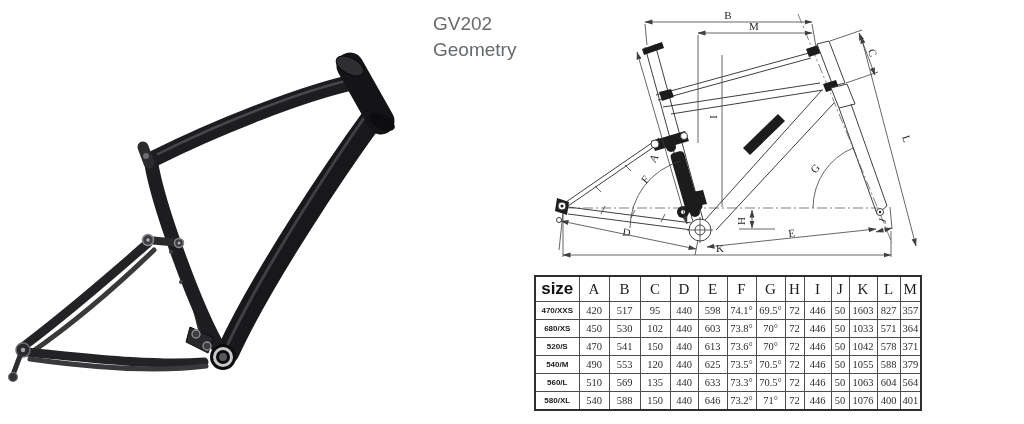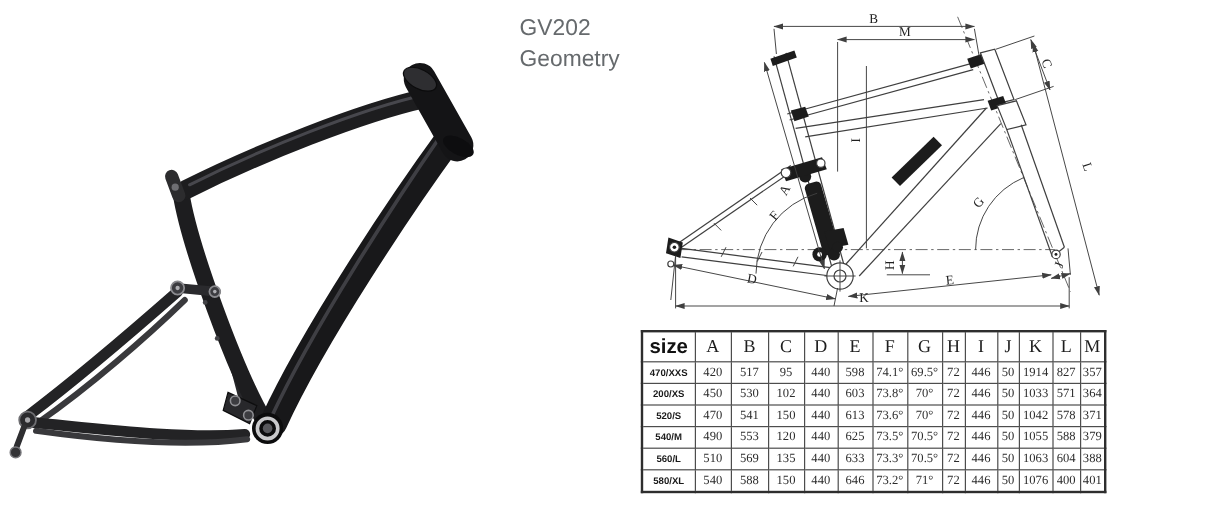--- a/index.html
+++ b/index.html
@@ -231,26 +231,26 @@
           <td>420</td>
           <td>517</td>
           <td>95</td>
           <td>440</td>
           <td>598</td>
           <td>74.1°</td>
           <td>69.5°</td>
           <td>72</td>
           <td>446</td>
           <td>50</td>
-          <td>1914</td>
+          <td>1603</td>
           <td>827</td>
           <td>357</td>
         </tr>
         <tr>
-          <td class="size-c">200/XS</td>
+          <td class="size-c">680/XS</td>
           <td>450</td>
           <td>530</td>
           <td>102</td>
           <td>440</td>
           <td>603</td>
           <td>73.8°</td>
           <td>70°</td>
           <td>72</td>
           <td>446</td>
           <td>50</td>
@@ -297,21 +297,21 @@
           <td>135</td>
           <td>440</td>
           <td>633</td>
           <td>73.3°</td>
           <td>70.5°</td>
           <td>72</td>
           <td>446</td>
           <td>50</td>
           <td>1063</td>
           <td>604</td>
-          <td>388</td>
+          <td>564</td>
         </tr>
         <tr>
           <td class="size-c">580/XL</td>
           <td>540</td>
           <td>588</td>
           <td>150</td>
           <td>440</td>
           <td>646</td>
           <td>73.2°</td>
           <td>71°</td>

